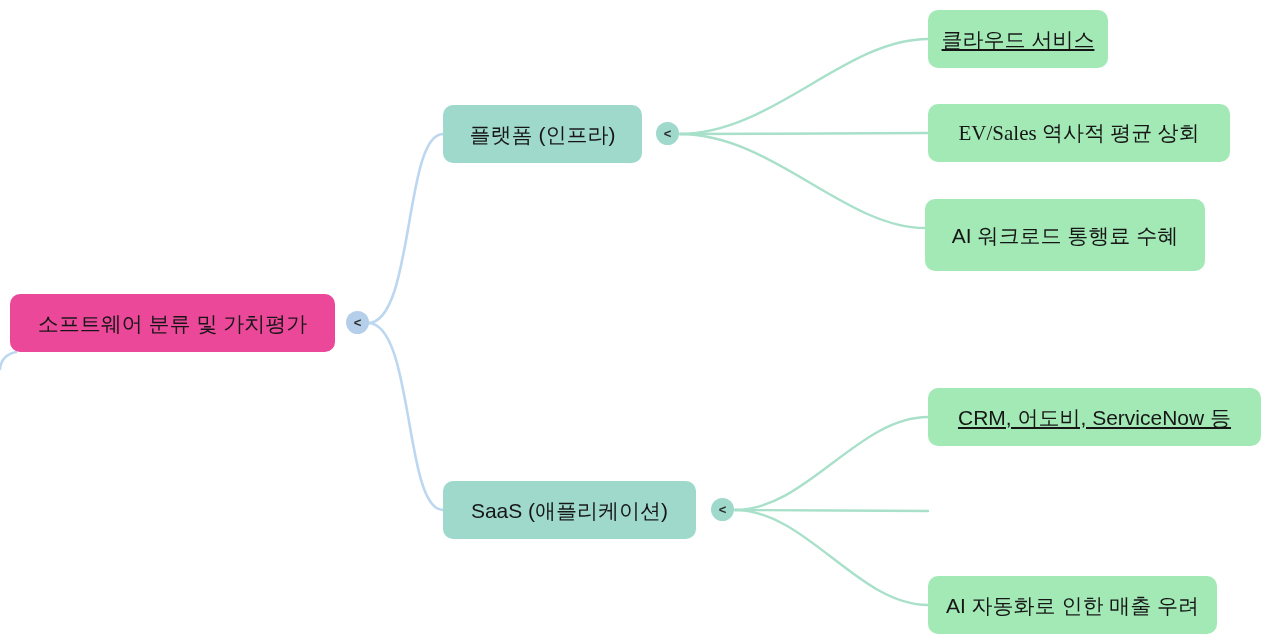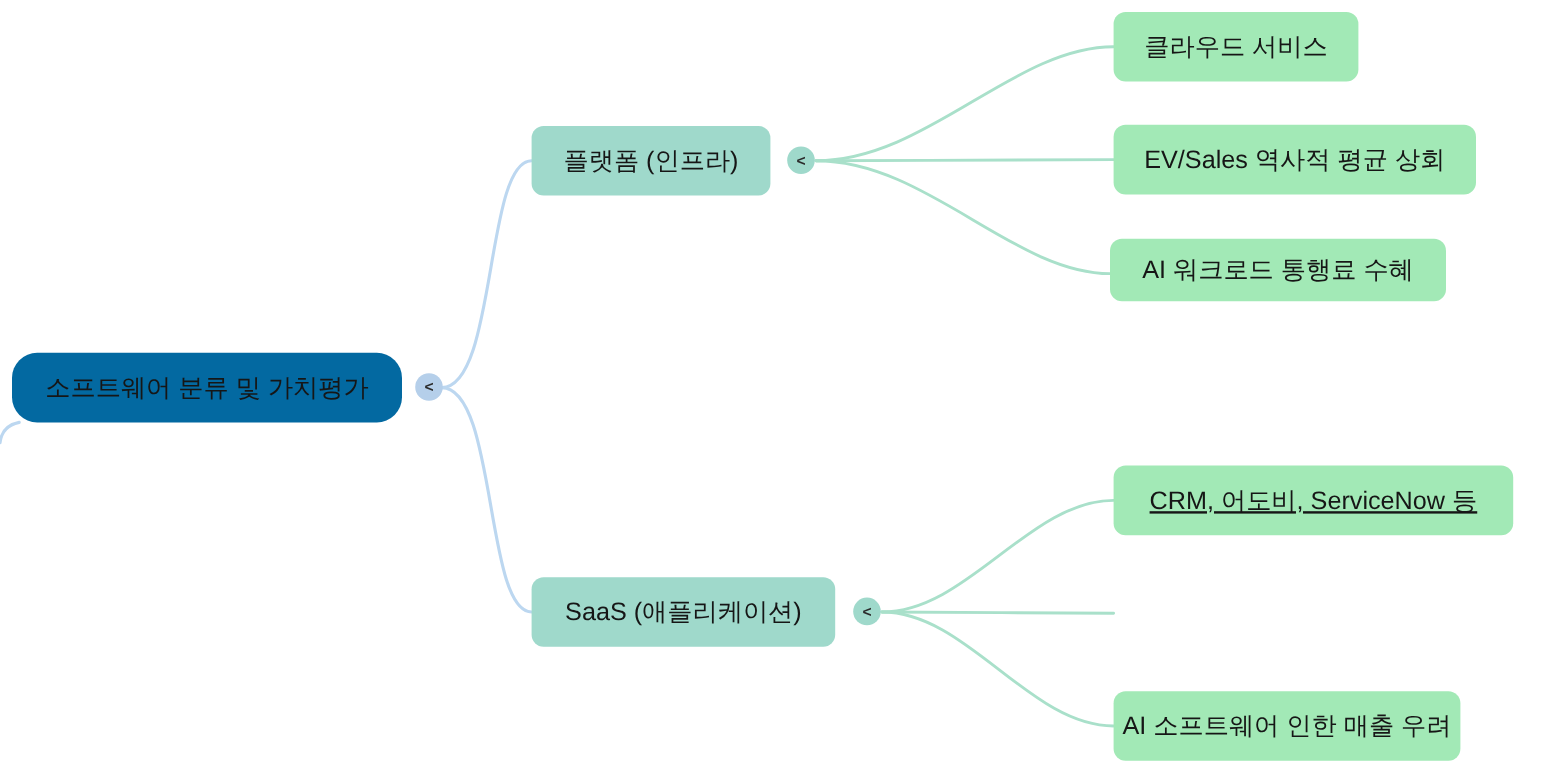--- a/index.html
+++ b/index.html
@@ -32,21 +32,21 @@
     justify-content: center;
     border-radius: 10px;
     font-size: 21px;
     line-height: 1;
     color: #161616;
     white-space: nowrap;
     z-index: 2;
     cursor: pointer;
     padding: 0 14px;
   }
-  .node--root   { background: #0369a1; border-radius: 21px; }
+  .node--root   { background: #ec4899; }
   .node--branch { background: #9fd9cb; }
   .node--leaf   { background: #a2e9b6; }
   .toggle {
     position: absolute;
     width: 23px;
     height: 23px;
     border-radius: 50%;
     display: flex;
     align-items: center;
     justify-content: center;
@@ -83,20 +83,20 @@
 
   <div class="node node--root" style="left:10px; top:294px; width:325px; height:58px;">소프트웨어 분류 및 가치평가</div>
   <div class="toggle toggle--blue" style="left:346px; top:311px;">&lt;</div>
 
   <div class="node node--branch" style="left:443px; top:105px; width:199px; height:58px;">플랫폼 (인프라)</div>
   <div class="toggle toggle--green" style="left:656px; top:122px;">&lt;</div>
 
   <div class="node node--branch" style="left:443px; top:481px; width:253px; height:58px;padding-left:14px;">SaaS (애플리케이션)</div>
   <div class="toggle toggle--green" style="left:711px; top:498px;">&lt;</div>
 
-  <div class="node node--leaf" style="left:928px; top:10px; width:204px; height:58px;">클라우드 서비스</div>
-  <div class="node node--leaf" style="left:928px; top:104px; width:302px; height:58px;">EV/Sales 역사적 평균 상회</div>
-  <div class="node node--leaf" style="left:925px; top:199px; width:280px; height:52px;">AI 워크로드 통행료 수혜</div>
+  <div class="node node--leaf" style="left:928px; top:10px; width:180px; height:58px;text-decoration:underline;">클라우드 서비스</div>
+  <div class="node node--leaf" style="left:928px; top:104px; width:302px; height:58px;font-family:Liberation Serif, serif;">EV/Sales 역사적 평균 상회</div>
+  <div class="node node--leaf" style="left:925px; top:199px; width:280px; height:72px;">AI 워크로드 통행료 수혜</div>
 
   <div class="node node--leaf" style="left:928px; top:388px; width:333px; height:58px;text-decoration:underline;">CRM, 어도비, ServiceNow 등</div>
-  <div class="node node--leaf" style="left:928px; top:576px; width:289px; height:58px;">AI 소프트웨어 인한 매출 우려</div>
+  <div class="node node--leaf" style="left:928px; top:576px; width:289px; height:58px;">AI 자동화로 인한 매출 우려</div>
 
 </div>
 
 </body></html>

